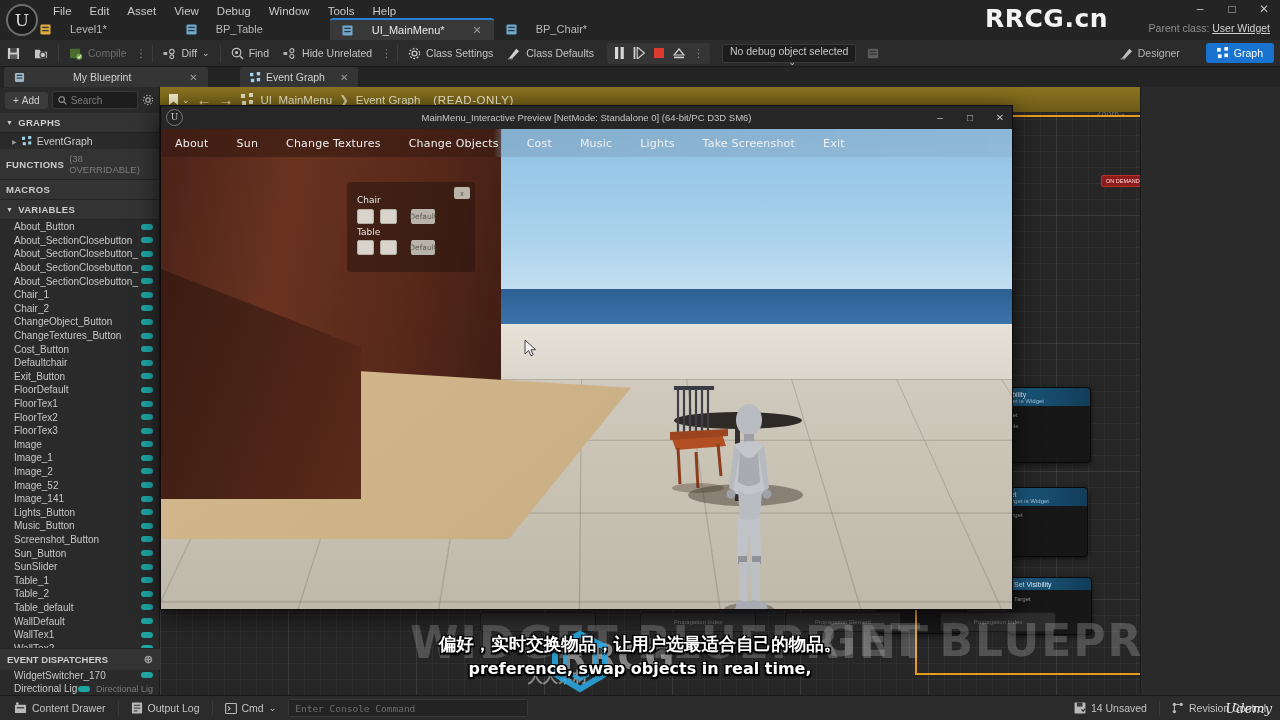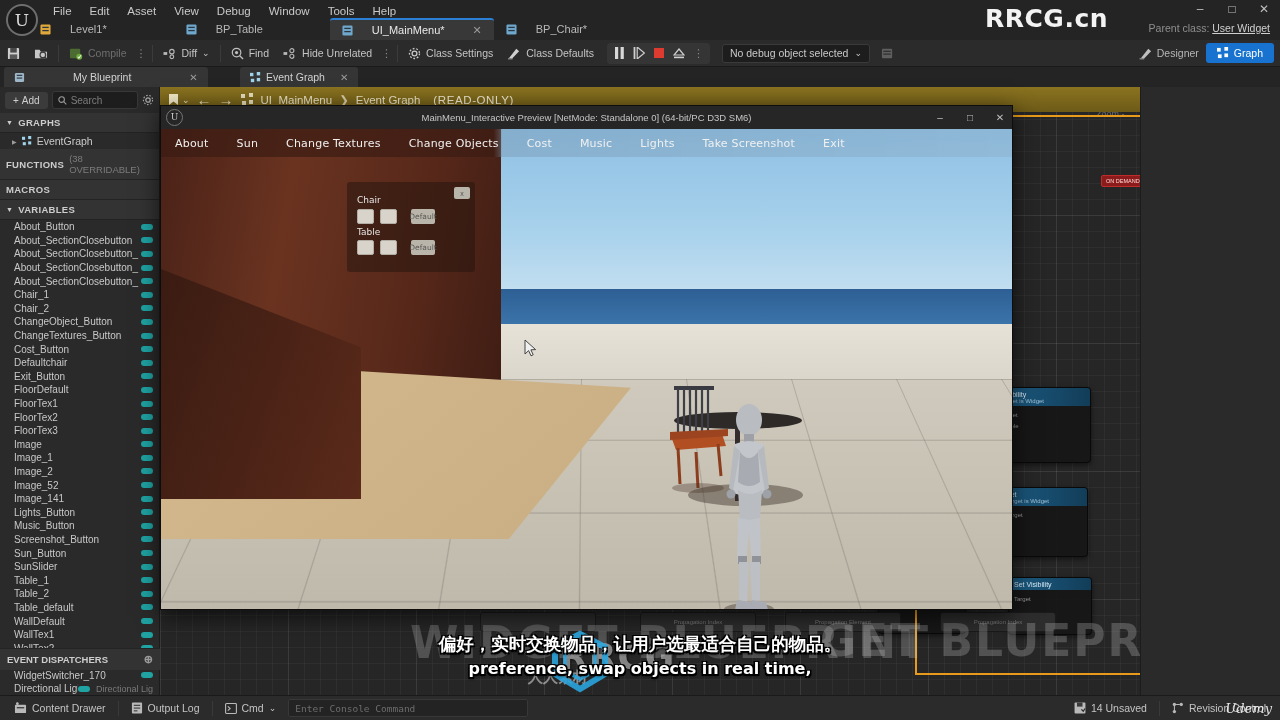--- a/index.html
+++ b/index.html
@@ -68,23 +68,23 @@
   .tb-dots { font-size: 11px; color: #888; padding: 0 2px; letter-spacing: 0; }
 
   .transport { display: flex; align-items: center; gap: 3px;
     background: #353535; border-radius: 3px; padding: 2px 4px; margin-left: 6px; }
   .transport .tp { width: 17px; height: 17px; display: flex; align-items: center; justify-content: center; }
   .stopsq { width: 10px; height: 10px; background: #dd3b30; }
 
   .debugsel {
     background: #1d1d1d; border: 1px solid #3a3a3a; border-radius: 3px;
     height: 19px; display: flex; align-items: center; padding: 0 7px;
-    font-size: 10.5px; color: #c9c9c9; margin-left: 12px;
-  }
-  .right-tools { position: absolute; right: 6px; top: 3px; display: flex; align-items: center; gap: 1px; }
+    font-size: 10.5px; color: #c9c9c9; margin-left: 12px; flex-direction: column;
+  }
+  .right-tools { position: absolute; right: 6px; top: 3px; display: flex; align-items: center; gap: 20px; }
   .btn-graph {
     background: #1773cf; color: #fff; border-radius: 3px;
     height: 20px; display: flex; align-items: center; gap: 5px; padding: 0 11px;
     font-size: 10.5px;
   }
   .btn-designer { display: flex; align-items: center; gap: 5px; font-size: 10.5px; color: #b6b6b6; padding: 0 6px; }
 
   
   .panelrow { position: absolute; left: 0; top: 67px; width: 1280px; height: 20px; background: #242424; }
   .ptab {

